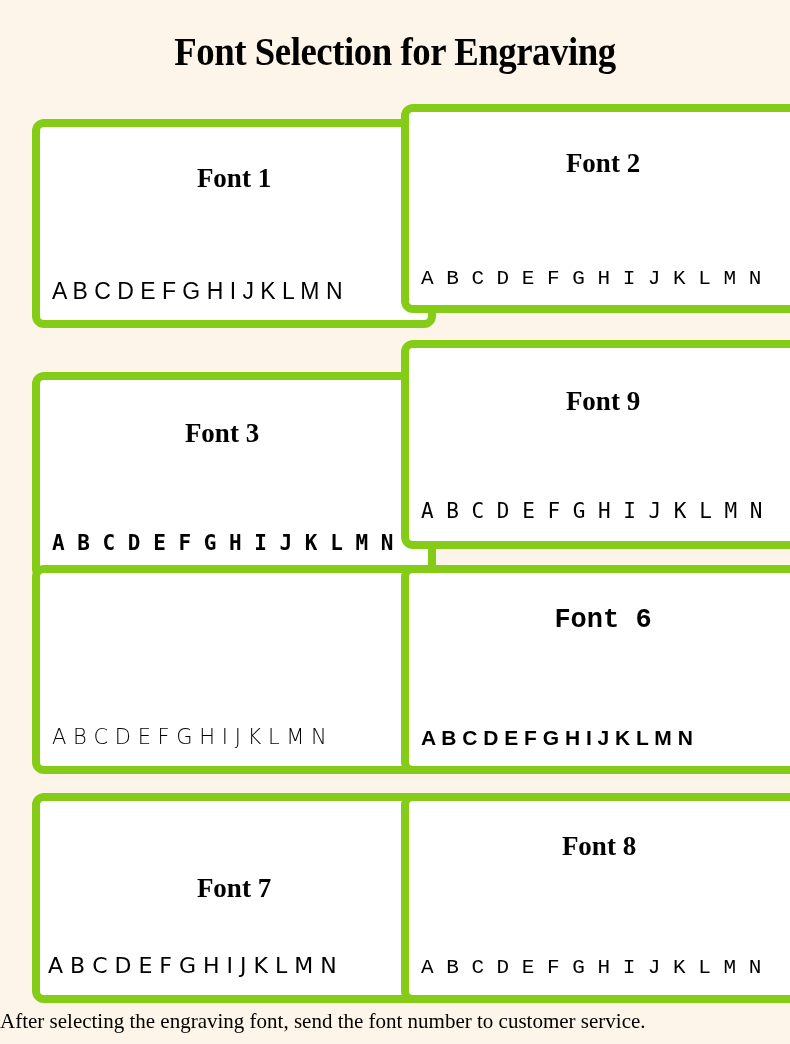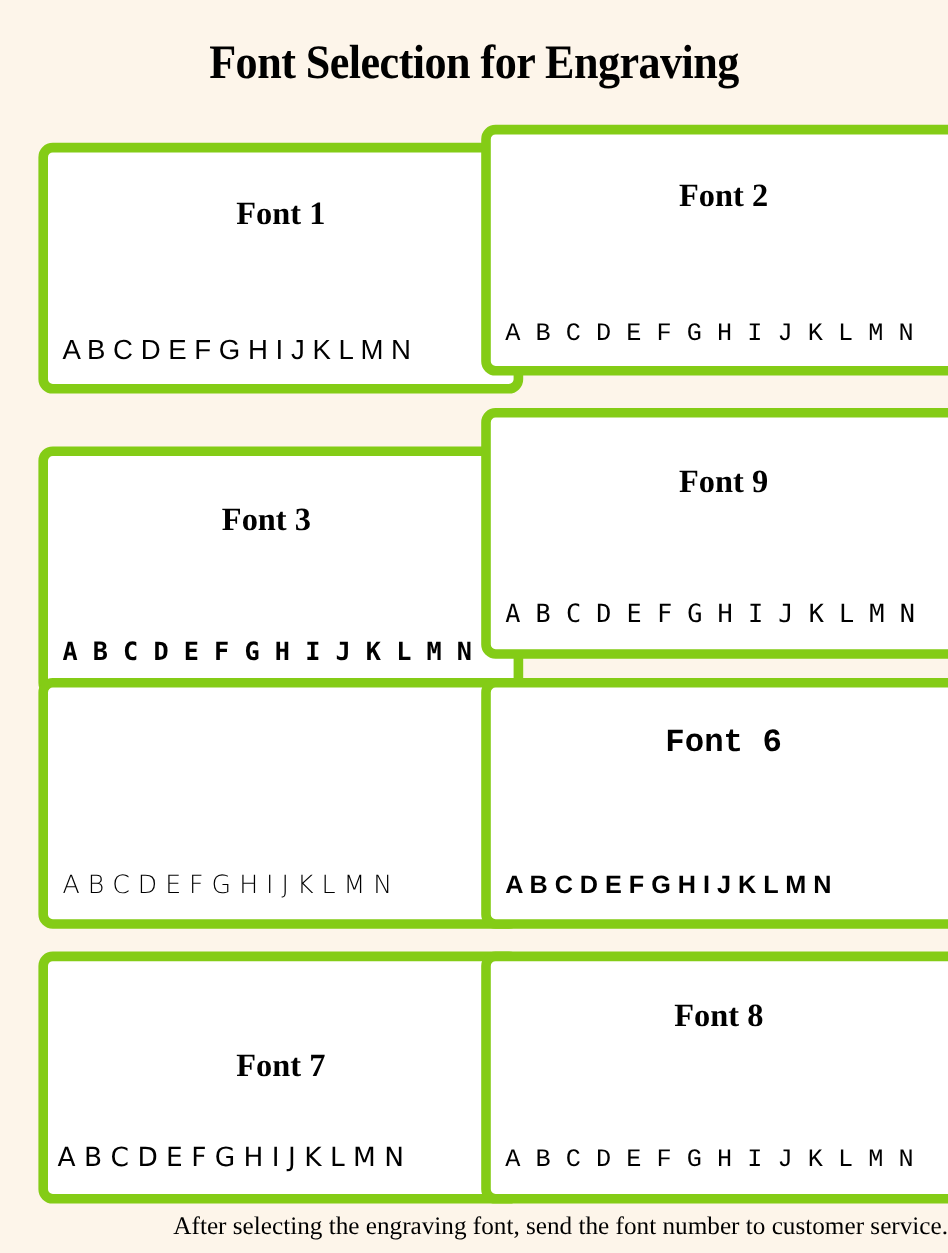--- a/index.html
+++ b/index.html
@@ -62,21 +62,21 @@
     .f-mono-sans { font-family: "DejaVu Sans Mono", monospace; font-size: 21px; font-weight: bold; }
     .f-mono-thin { font-family: "DejaVu Sans Mono", monospace; font-size: 21px; }
     .f-round { font-family: "DejaVu Sans", sans-serif; font-size: 21px; font-weight: 300; }
     .f-bold-sans { font-family: "Liberation Sans", sans-serif; font-size: 21px; font-weight: bold; }
     .f-sans7 { font-family: "DejaVu Sans", sans-serif; font-size: 22px; }
     .footer-note {
       position: absolute;
       left: 0;
       top: 1009px;
       width: 790px;
-      text-align: right;
+      text-align: left;
       font-family: "Liberation Serif", serif;
       font-size: 21px;
       white-space: nowrap;
     }
   </style>
 </head>
 <body>
 
 <div class="page-title">Font Selection for Engraving</div>
 

